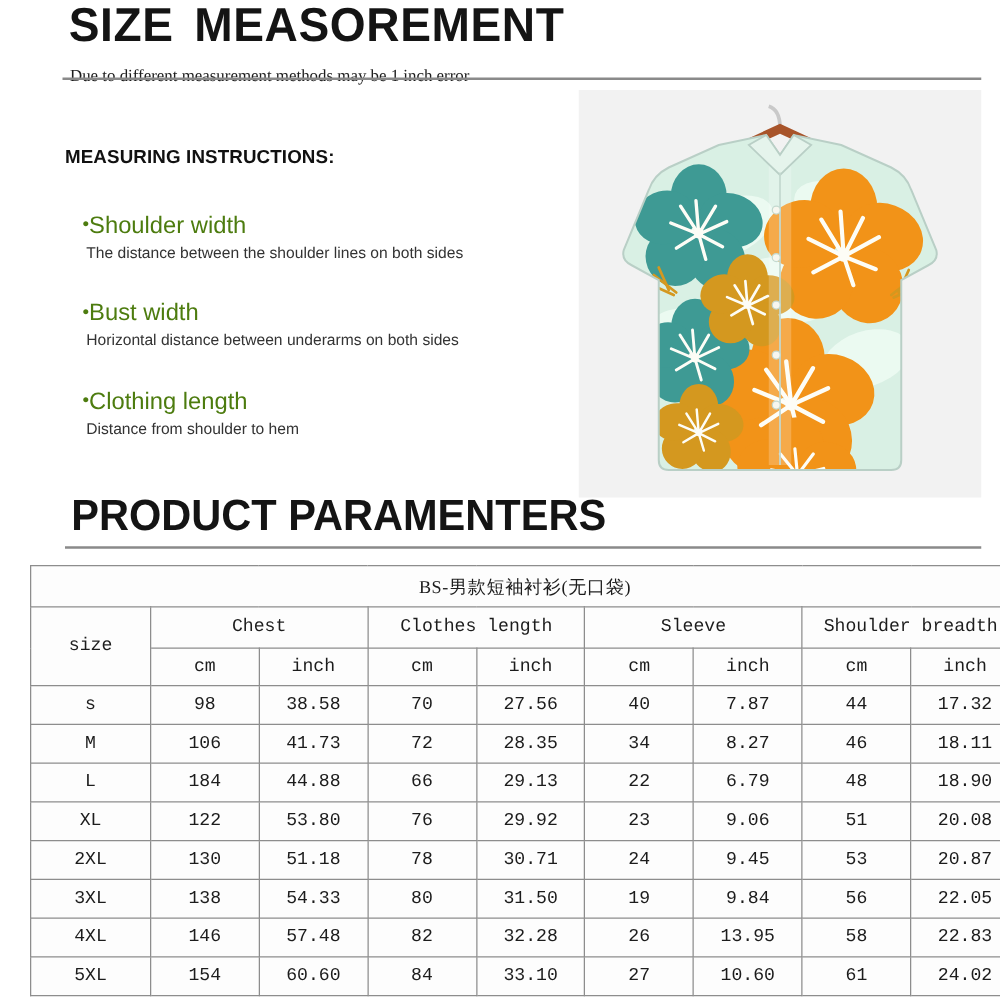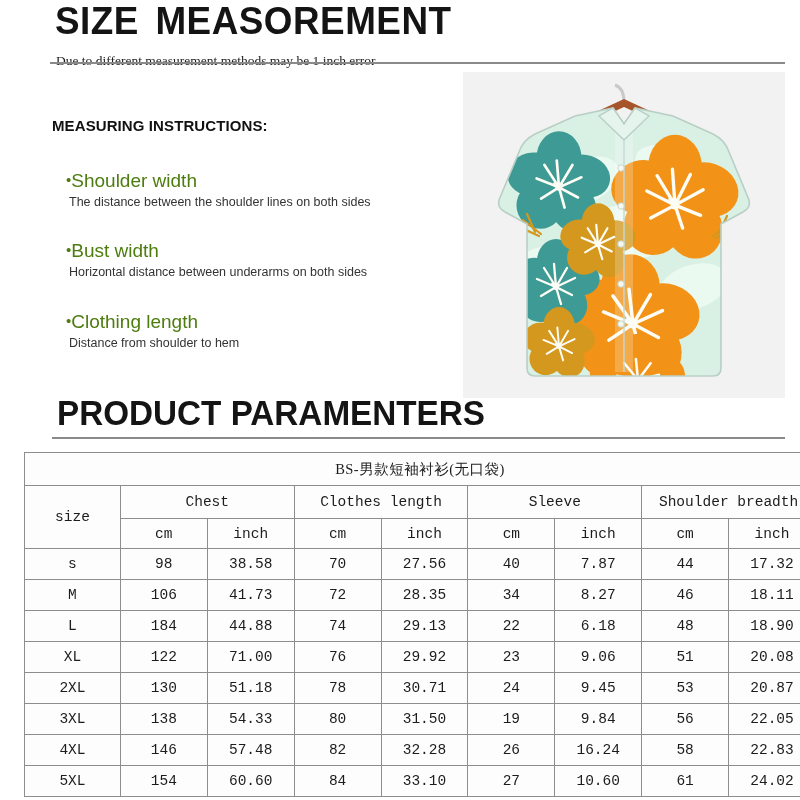--- a/index.html
+++ b/index.html
@@ -420,31 +420,31 @@
           <td>28.35</td>
           <td>34</td>
           <td>8.27</td>
           <td>46</td>
           <td>18.11</td>
         </tr>
         <tr class="data-row">
           <td class="col-size">L</td>
           <td>184</td>
           <td>44.88</td>
-          <td>74</td>
+          <td>66</td>
           <td>29.13</td>
           <td>22</td>
-          <td>6.18</td>
+          <td>6.79</td>
           <td>48</td>
           <td>18.90</td>
         </tr>
         <tr class="data-row">
           <td class="col-size">XL</td>
           <td>122</td>
-          <td>71.00</td>
+          <td>53.80</td>
           <td>76</td>
           <td>29.92</td>
           <td>23</td>
           <td>9.06</td>
           <td>51</td>
           <td>20.08</td>
         </tr>
         <tr class="data-row">
           <td class="col-size">2XL</td>
           <td>130</td>
@@ -467,21 +467,21 @@
           <td>56</td>
           <td>22.05</td>
         </tr>
         <tr class="data-row">
           <td class="col-size">4XL</td>
           <td>146</td>
           <td>57.48</td>
           <td>82</td>
           <td>32.28</td>
           <td>26</td>
-          <td>16.24</td>
+          <td>13.95</td>
           <td>58</td>
           <td>22.83</td>
         </tr>
         <tr class="data-row">
           <td class="col-size">5XL</td>
           <td>154</td>
           <td>60.60</td>
           <td>84</td>
           <td>33.10</td>
           <td>27</td>

